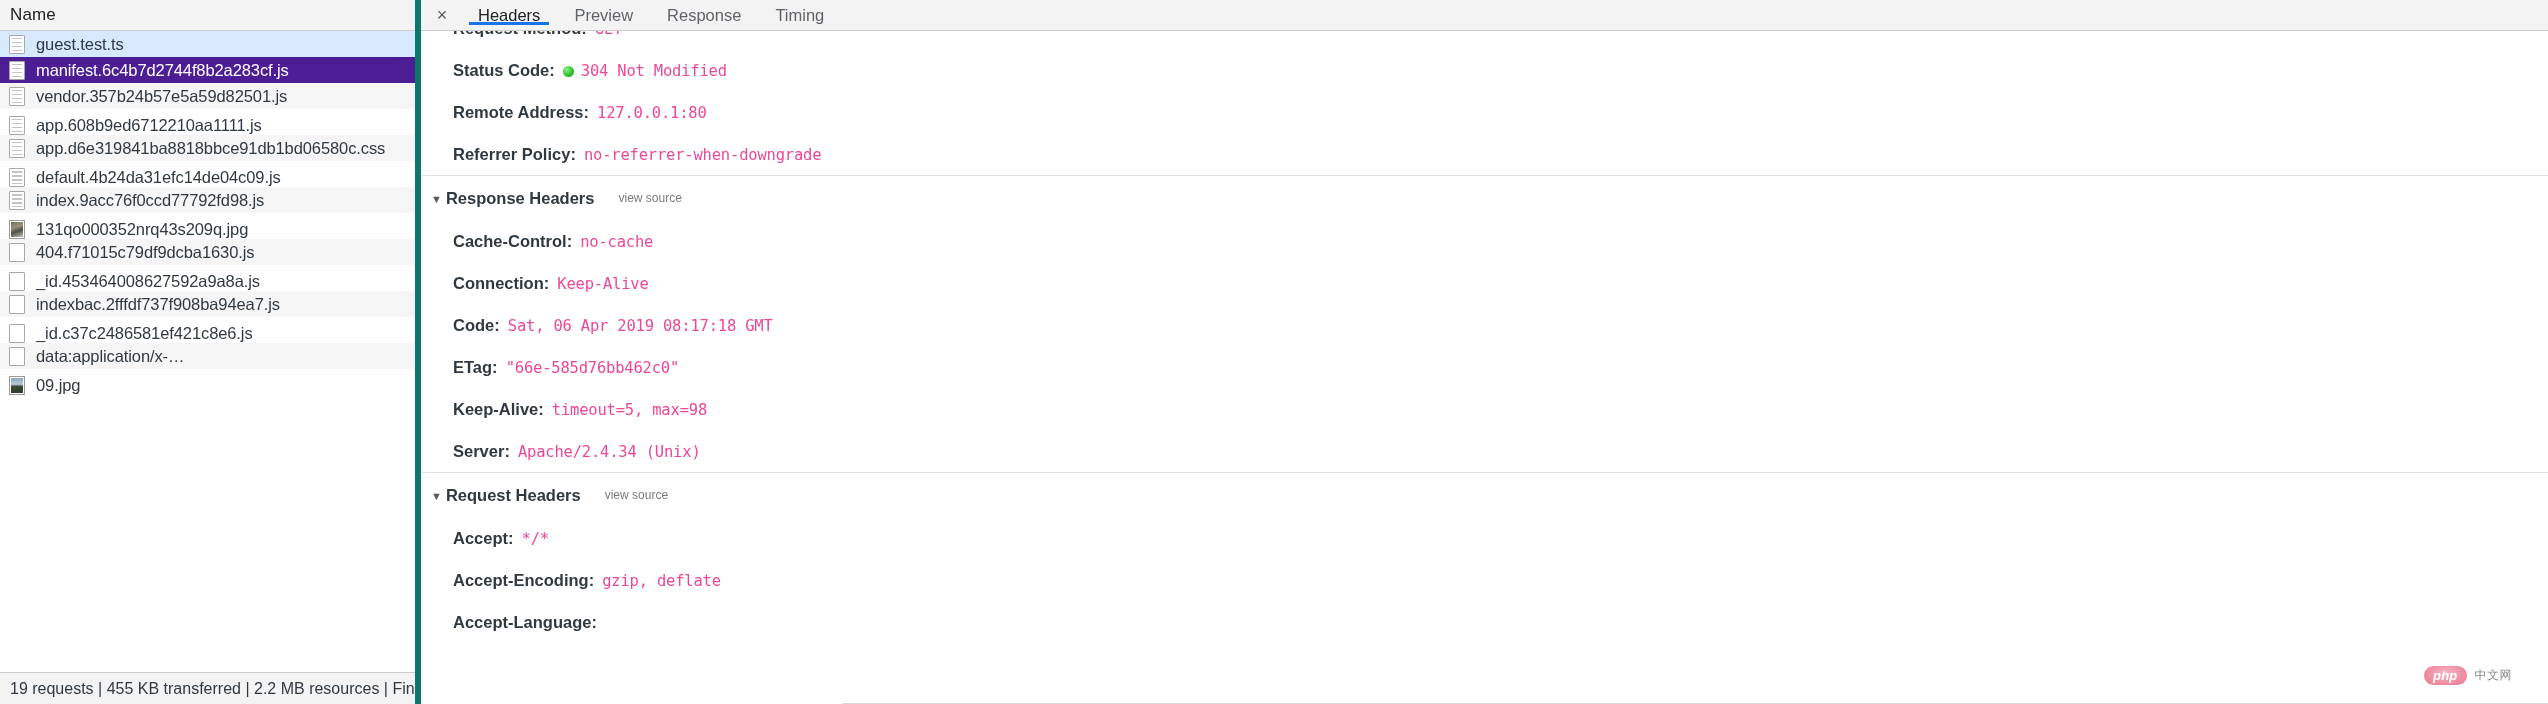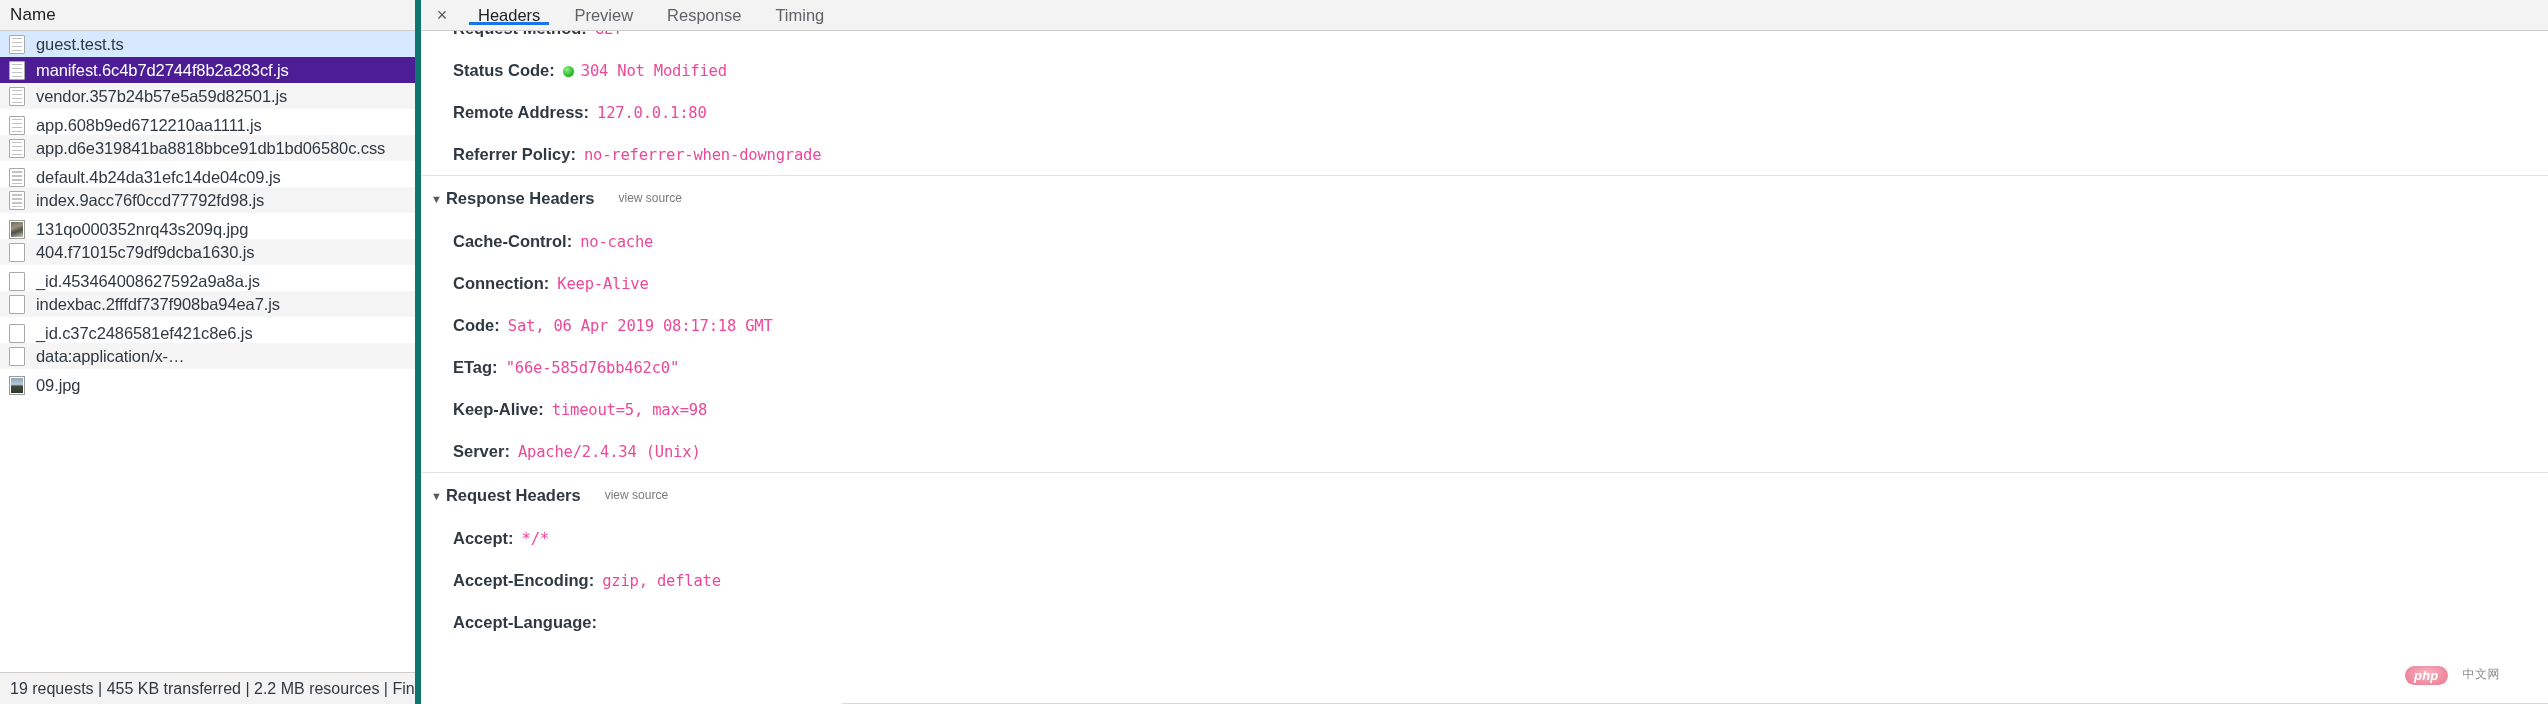--- a/index.html
+++ b/index.html
@@ -241,25 +241,25 @@
   }
   .clipped-top .hdr-line{
     line-height:42px;
     height:42px;
     margin-top:-24px;
   }
 
   
   .watermark{
     position:absolute;
-    right:48px;
+    right:36px;
     bottom:19px;
     display:flex;
-    align-items:flex-start;
-    gap:15px;
+    align-items:center;
+    gap:8px;
     pointer-events:none;
   }
   .wm-php{
     background:radial-gradient(ellipse at 50% 40%, #f7b8c4 0%, #ef8aa0 65%, #e8788f 100%);
     color:#ffffff;
     font-style:italic;
     font-weight:bold;
     font-size:13px;
     padding:2px 9px;
     border-radius:11px;

